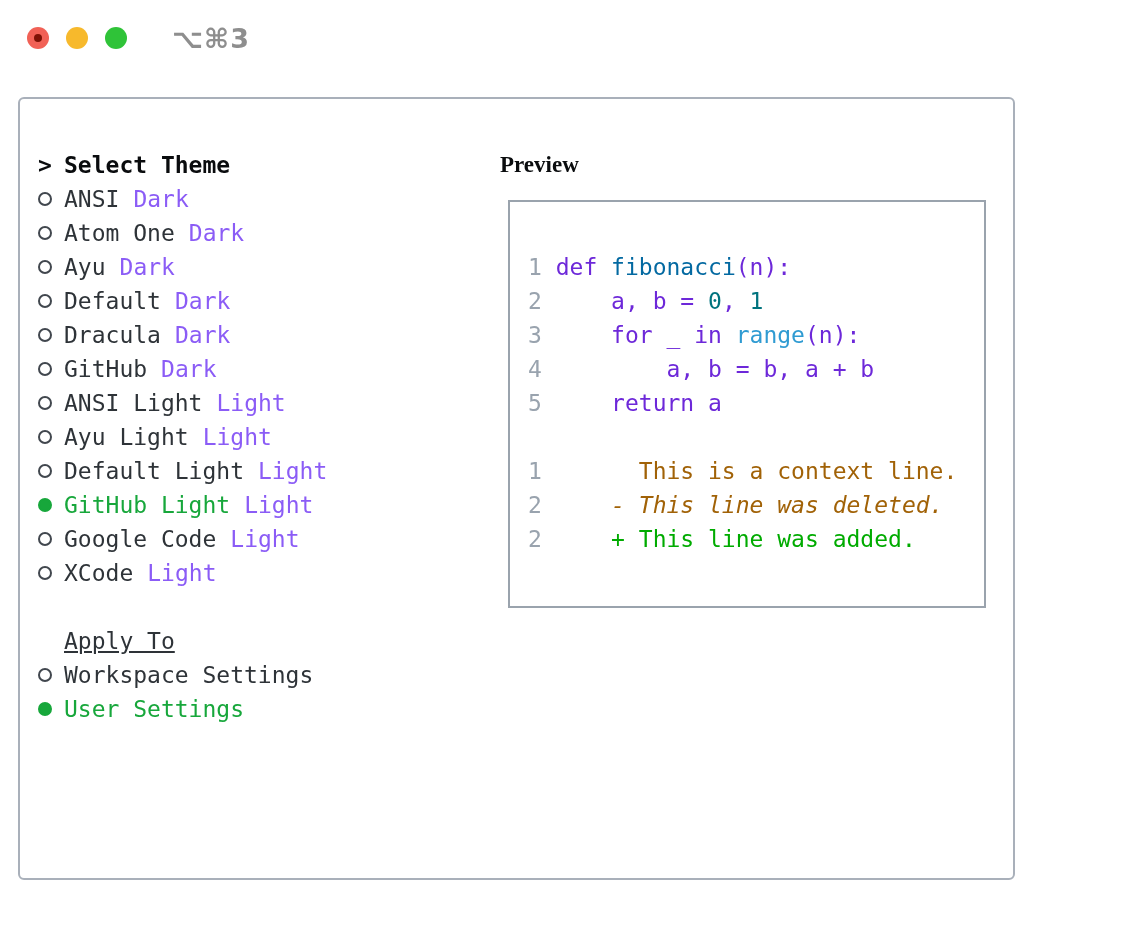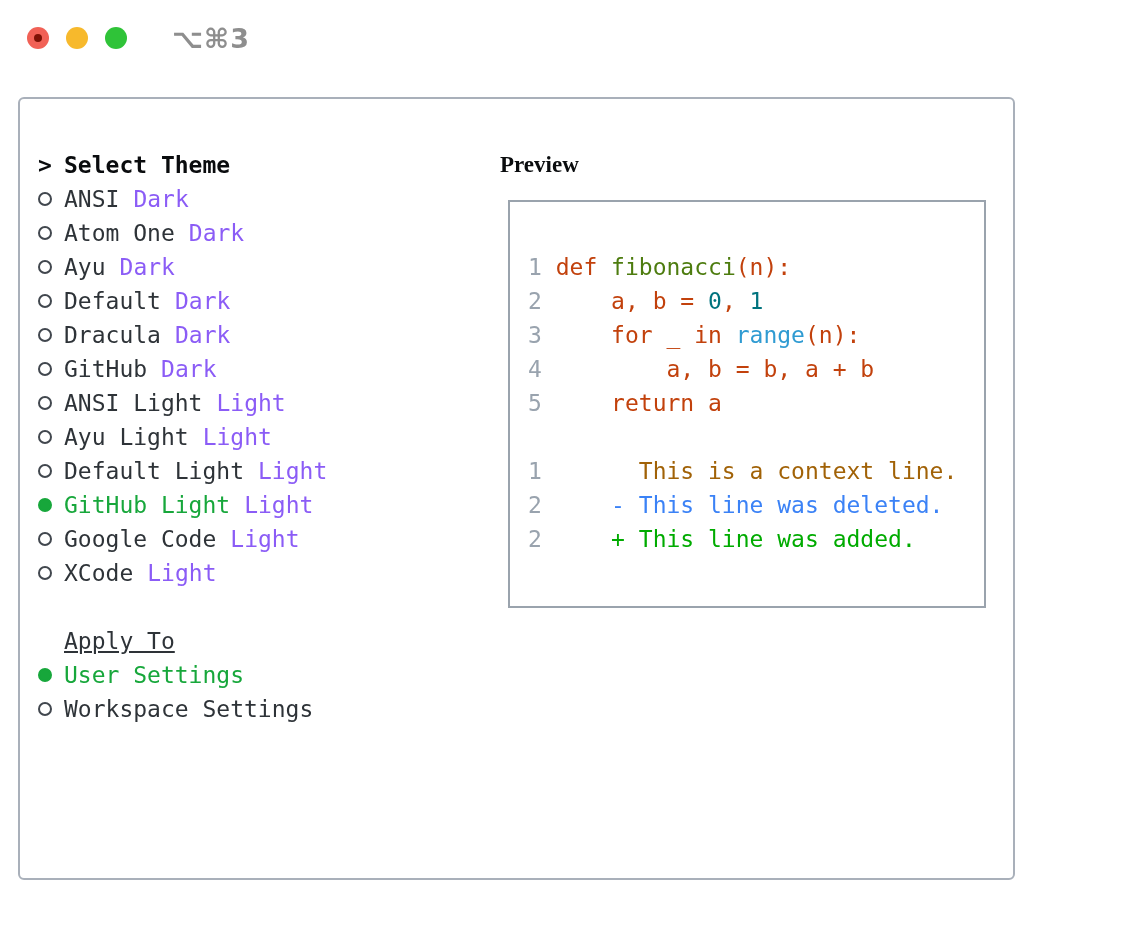--- a/index.html
+++ b/index.html
@@ -58,26 +58,26 @@
   
   .right-col { flex:1; font-size:23px; }
   .preview-head { height:34px; line-height:34px; font-weight:bold; color:#0a0c0e;font-family:Liberation Serif, serif; }
   .preview-box {
     margin-top:18px; margin-left:8px; width:478px; height:408px;
     border:2px solid #9aa3ad; background:#fff; padding:48px 0 0 18px;
     overflow:hidden;
   }
   .code-line { height:34px; line-height:34px; white-space:pre; font-size:23px; }
   .ln        { color:#99a3ae; }
-  .t-code    { color:#c2410c; }
-  .t-func    { color:#4d7c0f; }
+  .t-code    { color:#6d28d9; }
+  .t-func    { color:#0369a1; }
   .t-num     { color:#00737e; }
   .t-builtin { color:#2f9bd2; }
   .t-context { color:#a16207; }
-  .t-deleted { color:#3b82f6; }
+  .t-deleted { color:#a16207;font-style:italic; }
   .t-added   { color:#00ab00;margin-top:24px; }
 </style>
 </head>
 <body>
 
 <div class="window">
 
   <div class="titlebar">
     <span class="light light-close"></span>
     <span class="light light-min"></span>
@@ -108,22 +108,22 @@
             <div class="row"><span class="marker"><span class="radio"></span></span><span class="name">Google Code</span><span class="tag">Light</span></div>
             <div class="row"><span class="marker"><span class="radio"></span></span><span class="name">XCode</span><span class="tag">Light</span></div>
           </div>
 
         <div class="row apply-head-row">
           <span class="marker"></span>
           <span>Apply To</span>
         </div>
 
         <div id="apply-list">
+            <div class="row"><span class="marker"><span class="radio"></span></span><span class="name">Workspace Settings</span></div>
             <div class="row"><span class="marker"><span class="radio on"></span></span><span class="name sel">User Settings</span></div>
-            <div class="row"><span class="marker"><span class="radio"></span></span><span class="name">Workspace Settings</span></div>
           </div>
 
       </div>
 
       <div class="right-col">
         <div class="preview-head">Preview</div>
         <div class="preview-box">
           <div id="code-lines">
               <div class="code-line"><span class="ln">1</span><span class="t-code"> def </span><span class="t-func">fibonacci</span><span class="t-code">(n):</span></div>
               <div class="code-line"><span class="ln">2</span><span class="t-code">     a, b = </span><span class="t-num">0</span><span class="t-code">, </span><span class="t-num">1</span></div>

